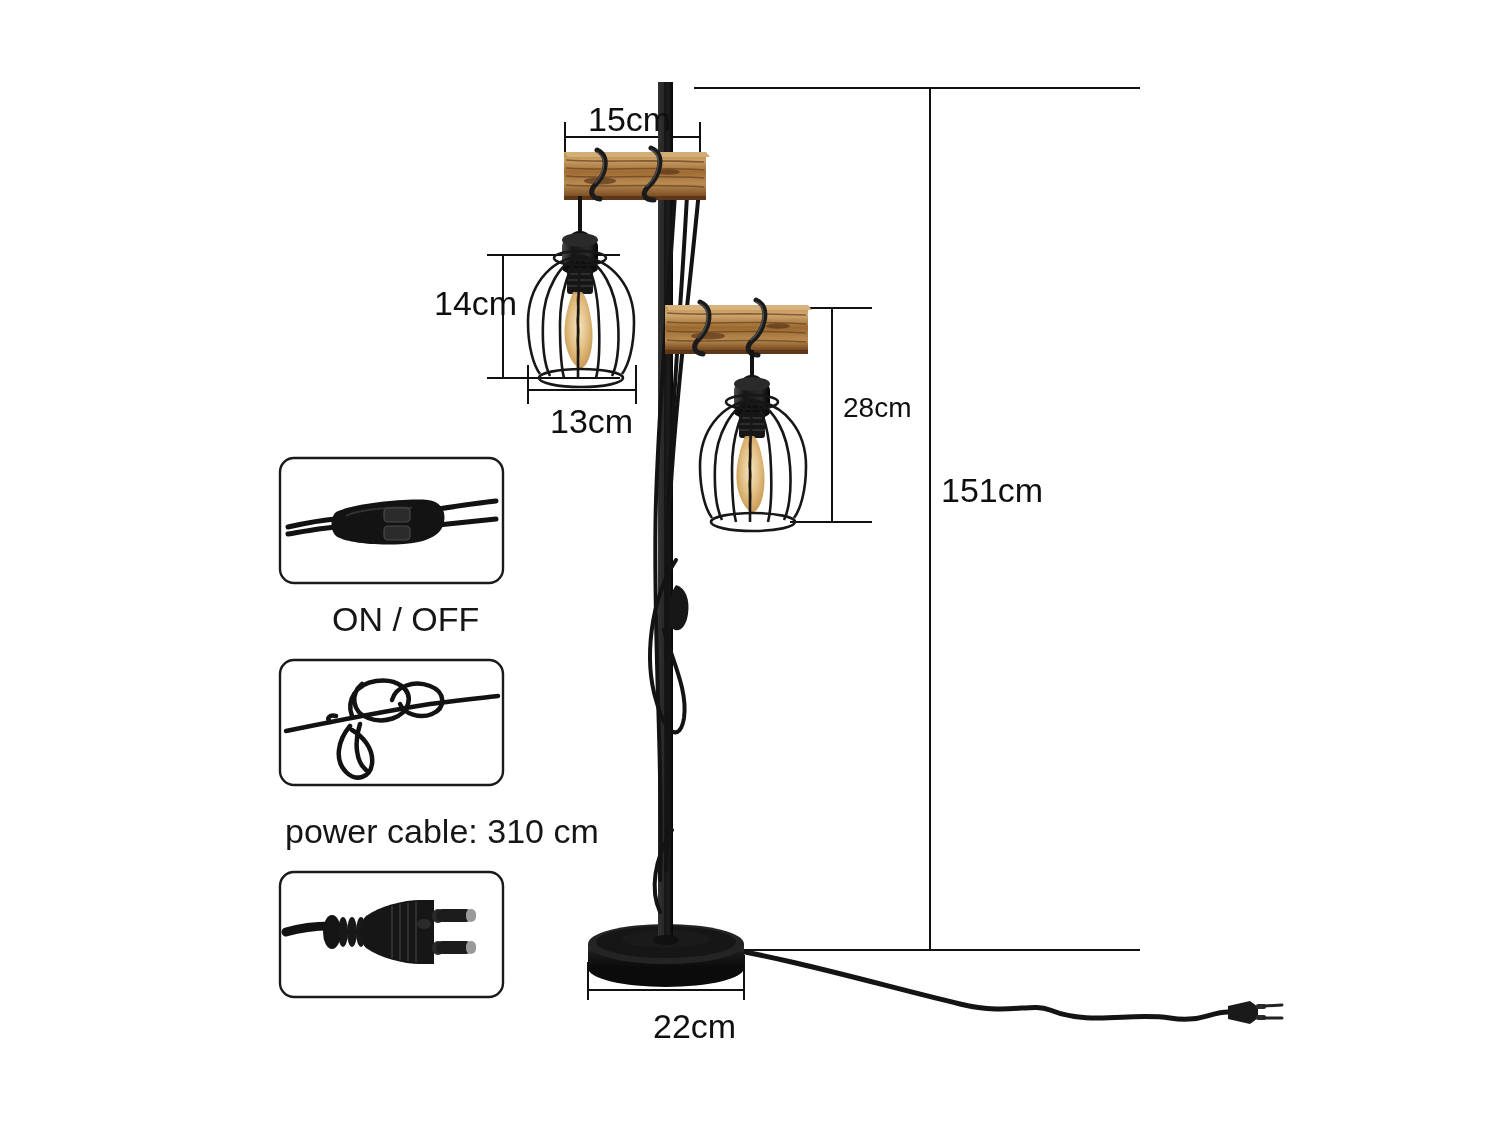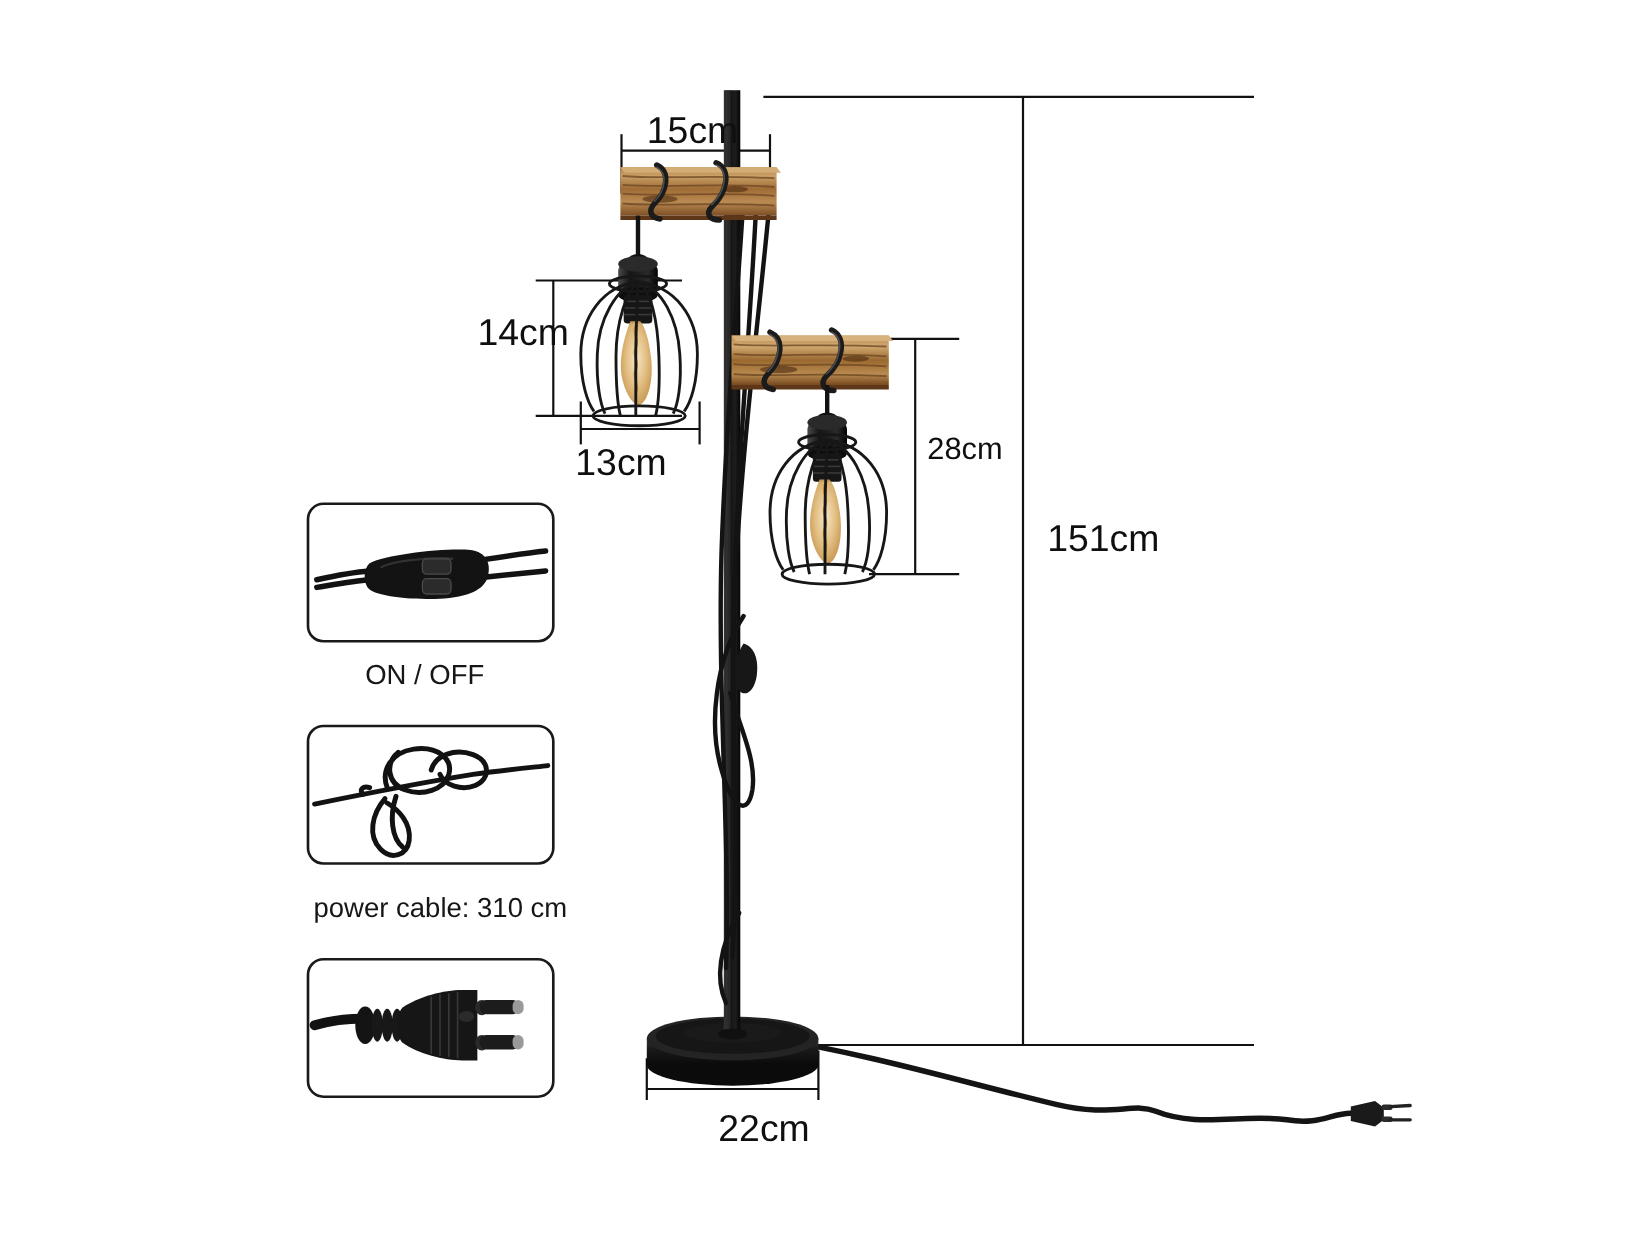--- a/index.html
+++ b/index.html
@@ -25,31 +25,31 @@
   .dimlabel {
     position: absolute;
     font-family: "Liberation Sans", sans-serif;
     color: #0f0f0f;
     white-space: nowrap;
     font-weight: 400;
     letter-spacing: 0px;
   }
   .dim-15 { left: 588px;  top: 100px; font-size: 34px; }
   .dim-14 { left: 434px;  top: 284px; font-size: 34px; }
-  .dim-13 { left: 523px;  top: 402px; font-size: 34px; }
+  .dim-13 { left: 550px;  top: 402px; font-size: 34px; }
   .dim-28 { left: 843px;  top: 392px; font-size: 28px; }
-  .dim-151{ left: 941px;  top: 471px; font-size: 34px; margin-left: 11px; }
+  .dim-151{ left: 941px;  top: 471px; font-size: 34px; }
   .dim-22 { left: 625px;  top: 1007px; font-size: 34px; margin-left: 28px; }
 
   .caption {
     position: absolute;
     font-family: "Liberation Sans", sans-serif;
     color: #161616;
     white-space: nowrap;
-    font-size: 25px;
+    font-size: 34px;
   }
   .cap-onoff  { left: 332px; top: 600px; }
   .cap-cable  { left: 285px; top: 801px; margin-top: 11px; }
   .cap-plug   { left: 278px; top: 1010px; }
 </style>
 </head>
 <body>
 
 <div id="stage">
 

